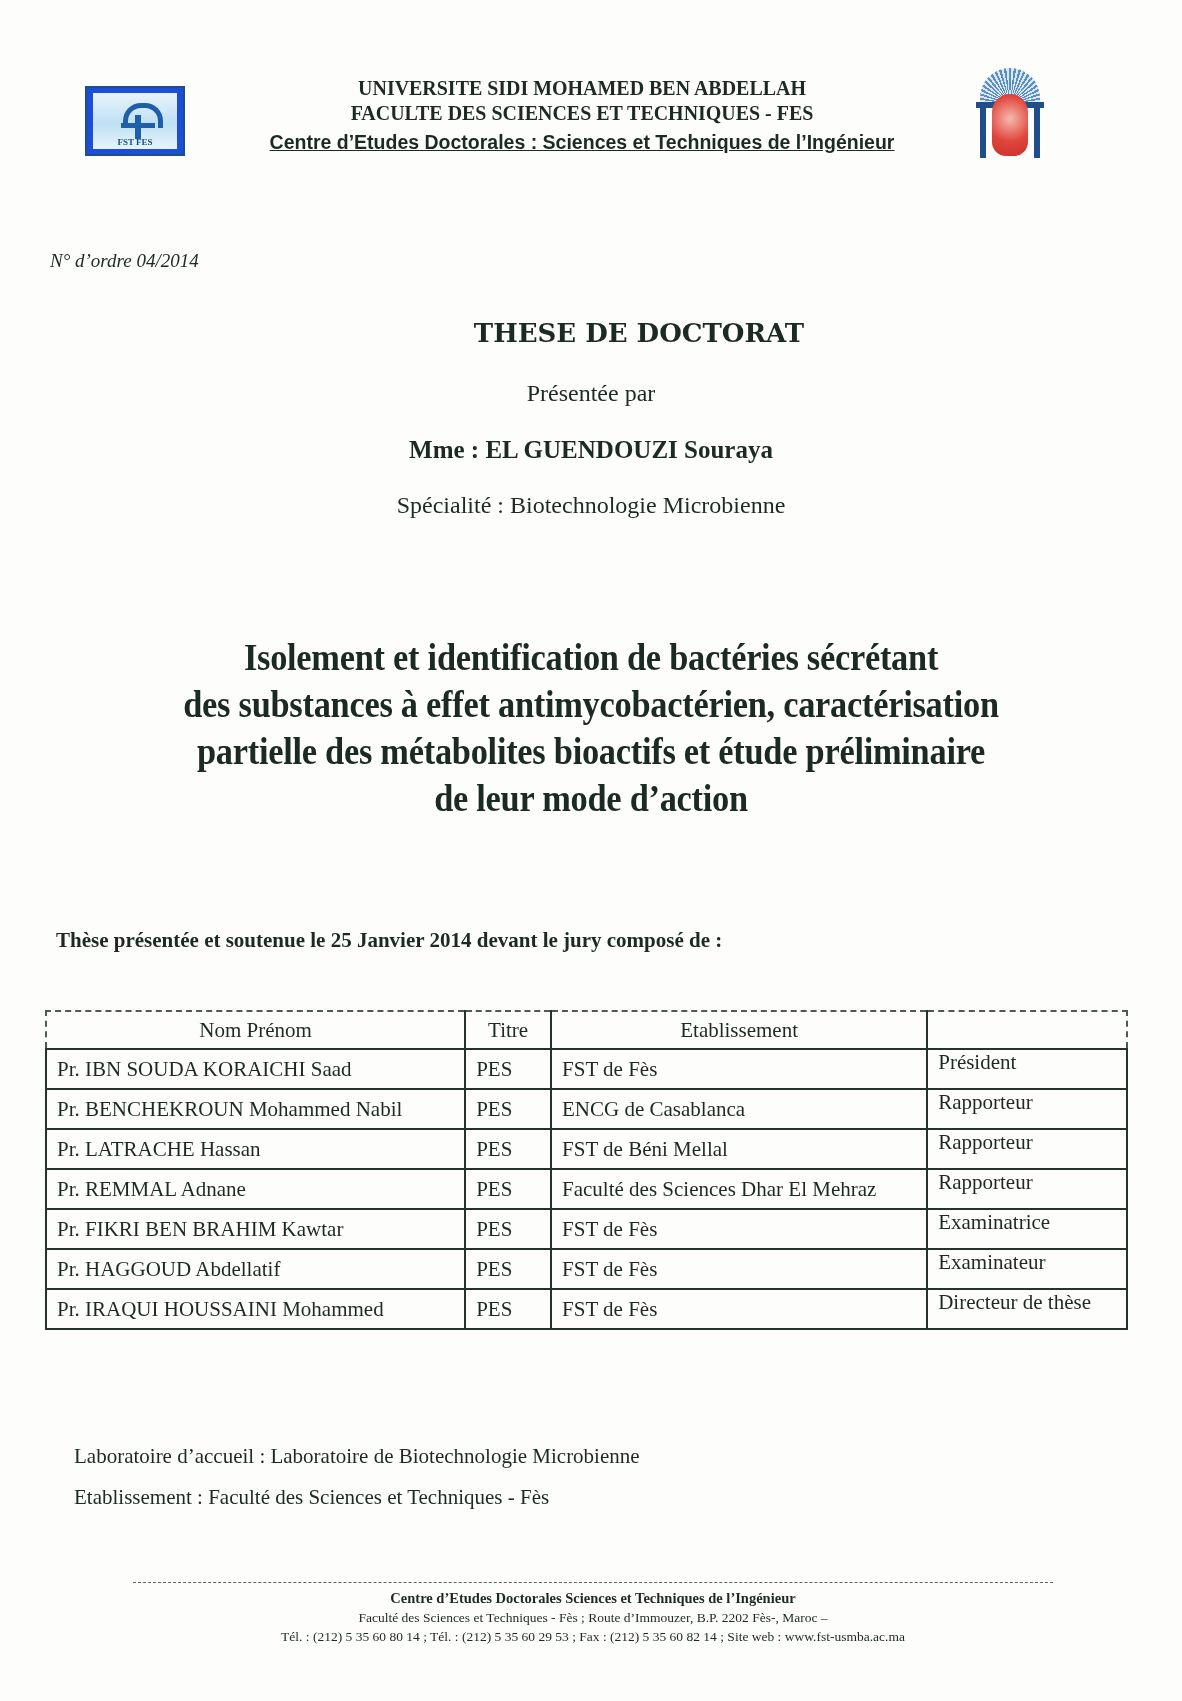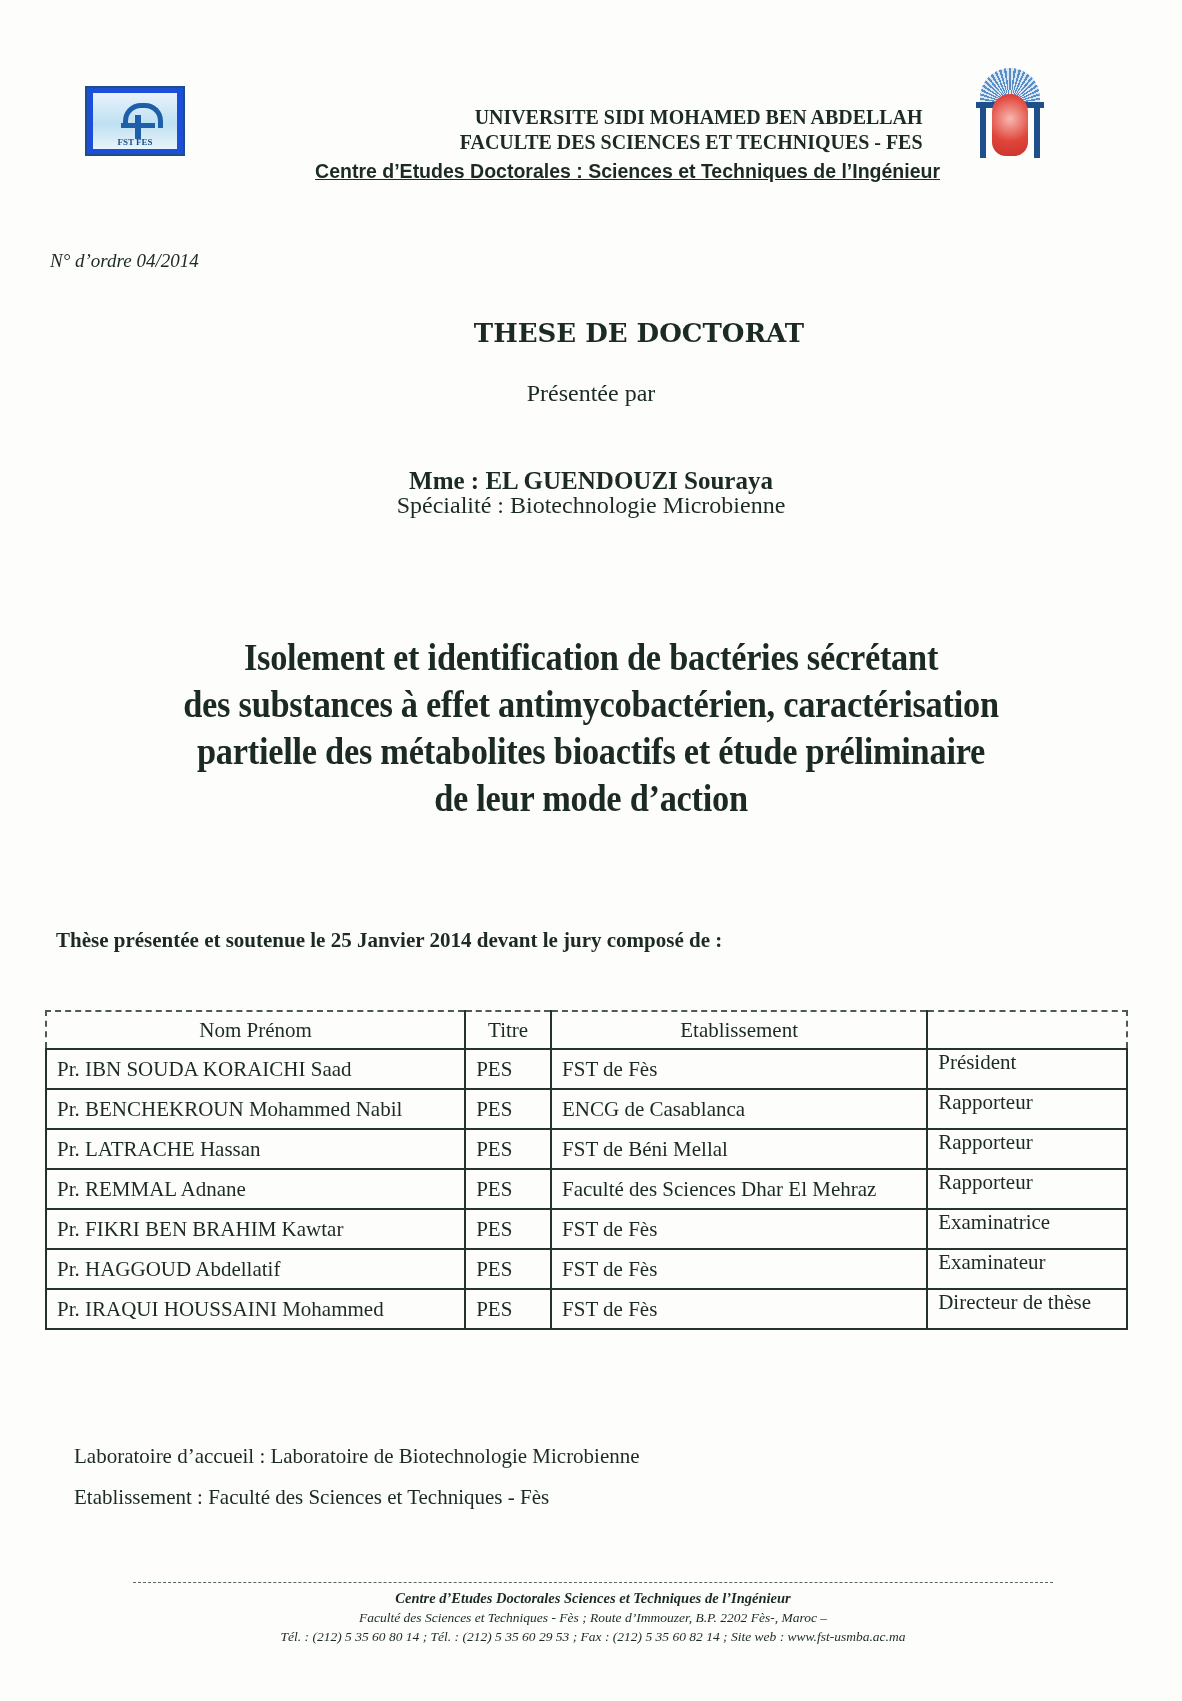--- a/index.html
+++ b/index.html
@@ -3,52 +3,52 @@
 <meta charset="utf-8">
 <style>
   html, body { margin: 0; padding: 0; }
   body {
     width: 1182px; height: 1701px; background: #fdfdfb;
     position: relative; overflow: hidden;
     color: #1b2a22;
     font-family: "Liberation Serif", serif;
   }
   .abs { position: absolute; }
-  .header-text { left: 240px; width: 700px; top: 76px; text-align: right; margin-top: 29px; }
+  .header-text { left: 232px; width: 700px; top: 76px; text-align: center; }
   .uni { font-family: "Liberation Serif", serif; font-weight: bold; font-size: 21px; letter-spacing: 0px; line-height: 25px; transform: scaleX(0.95); }
   .cedoc { font-family: "Liberation Sans", sans-serif; font-weight: bold; font-size: 19.5px; text-decoration: underline; line-height: 28px; margin-top: 2px; }
   .logo-left { left: 85px; top: 86px; width: 100px; height: 70px; background: #1d4ed8; border: 2px solid #1b4f8c; box-sizing: border-box; }
   .logo-left .inner { position: absolute; left: 6px; top: 5px; right: 6px; bottom: 5px; background: linear-gradient(180deg,#e8f3fb 0%, #bfe0f3 55%, #e8f4fa 100%); }
   .logo-left .arch { position: absolute; left: 30px; top: 10px; width: 30px; height: 20px; border: 5px solid #1d5fa8; border-bottom: none; border-radius: 18px 18px 0 0; }
   .logo-left .stem { position: absolute; left: 42px; top: 22px; width: 6px; height: 24px; background: #1d5fa8; }
   .logo-left .bar { position: absolute; left: 28px; top: 30px; width: 34px; height: 5px; background: #1d5fa8; }
   .logo-left .txt { position: absolute; left: 0; right: 0; bottom: 2px; text-align: center; font-size: 9px; font-weight: bold; color: #1d4f86; font-family: "Liberation Serif", serif; }
   .logo-right { left: 976px; top: 68px; width: 68px; height: 92px; }
   .logo-right .fan { position: absolute; left: 4px; top: 0; width: 60px; height: 36px; border-radius: 30px 30px 0 0; background: repeating-conic-gradient(from 270deg at 50% 100%, #5a8ec7 0deg 4deg, #dbe8f4 4deg 8deg); }
   .logo-right .lintel { position: absolute; left: 0; top: 34px; width: 68px; height: 6px; background: #1f4f8a; }
   .logo-right .col { position: absolute; top: 40px; width: 6px; height: 50px; background: #1f4f8a; }
   .logo-right .body { position: absolute; left: 16px; top: 26px; width: 36px; height: 62px; border-radius: 18px 18px 14px 14px; background: radial-gradient(circle at 50% 40%, #f7b9b0 0%, #e0453b 55%, #c9322c 100%); }
   .ordre { left: 50px; top: 250px; font-style: italic; font-size: 19px; }
   .center { left: 0; width: 1182px; text-align: center; }
   .these { top: 318px; font-family: "DejaVu Serif", serif; font-weight: bold; font-size: 26px; padding-left: 48px; }
   .presentee { top: 380px; font-size: 24px; }
-  .mme { top: 436px; font-weight: bold; font-size: 25px; margin-top: 31px; }
+  .mme { top: 436px; font-weight: bold; font-size: 25px; }
   .spec { top: 492px; font-size: 24px; }
   .title { top: 634px; font-weight: bold; font-size: 37px; line-height: 47px; letter-spacing: -0.3px; }
   .title div { transform: scaleX(0.93); }
   .soutenue { left: 56px; top: 928px; font-weight: bold; font-size: 21px; }
   table.jury { position: absolute; left: 45px; top: 1010px; width: 1083px; border-collapse: collapse; font-size: 21px; }
   table.jury td, table.jury th { border: 2px solid #26322b; padding: 0 10px; height: 38px; text-align: left; font-weight: normal; vertical-align: middle; }
   table.jury thead th { border-top: 2px dashed #4d5a52; border-bottom: 2px dashed #4d5a52; text-align: center; height: 36px; margin-top: 7px; }
   table.jury thead th.first { border-left: 2px dashed #4d5a52; }
   table.jury thead th.last { border-right: 2px dashed #4d5a52; }
   table.jury td.role { vertical-align: top; }
   .labo { left: 74px; top: 1436px; font-size: 21px; line-height: 41px; }
   .footer-rule { left: 133px; top: 1582px; width: 920px; border-top: 1px dashed #5a6660; }
-  .footer { left: 133px; width: 920px; top: 1589px; text-align: center; font-size: 13.5px; line-height: 19px; font-family: "Liberation Serif", serif; font-style: italic; }
+  .footer { left: 133px; width: 920px; top: 1589px; text-align: center; font-size: 13.5px; line-height: 19px; font-family: "Liberation Serif", serif; }
   .footer .fbold { font-weight: bold; font-size: 14.5px; }
 </style>
 </head>
 <body>
 
 <div class="abs logo-left">
   <div class="inner">
     <div class="arch"></div>
     <div class="bar"></div>
     <div class="stem"></div>

